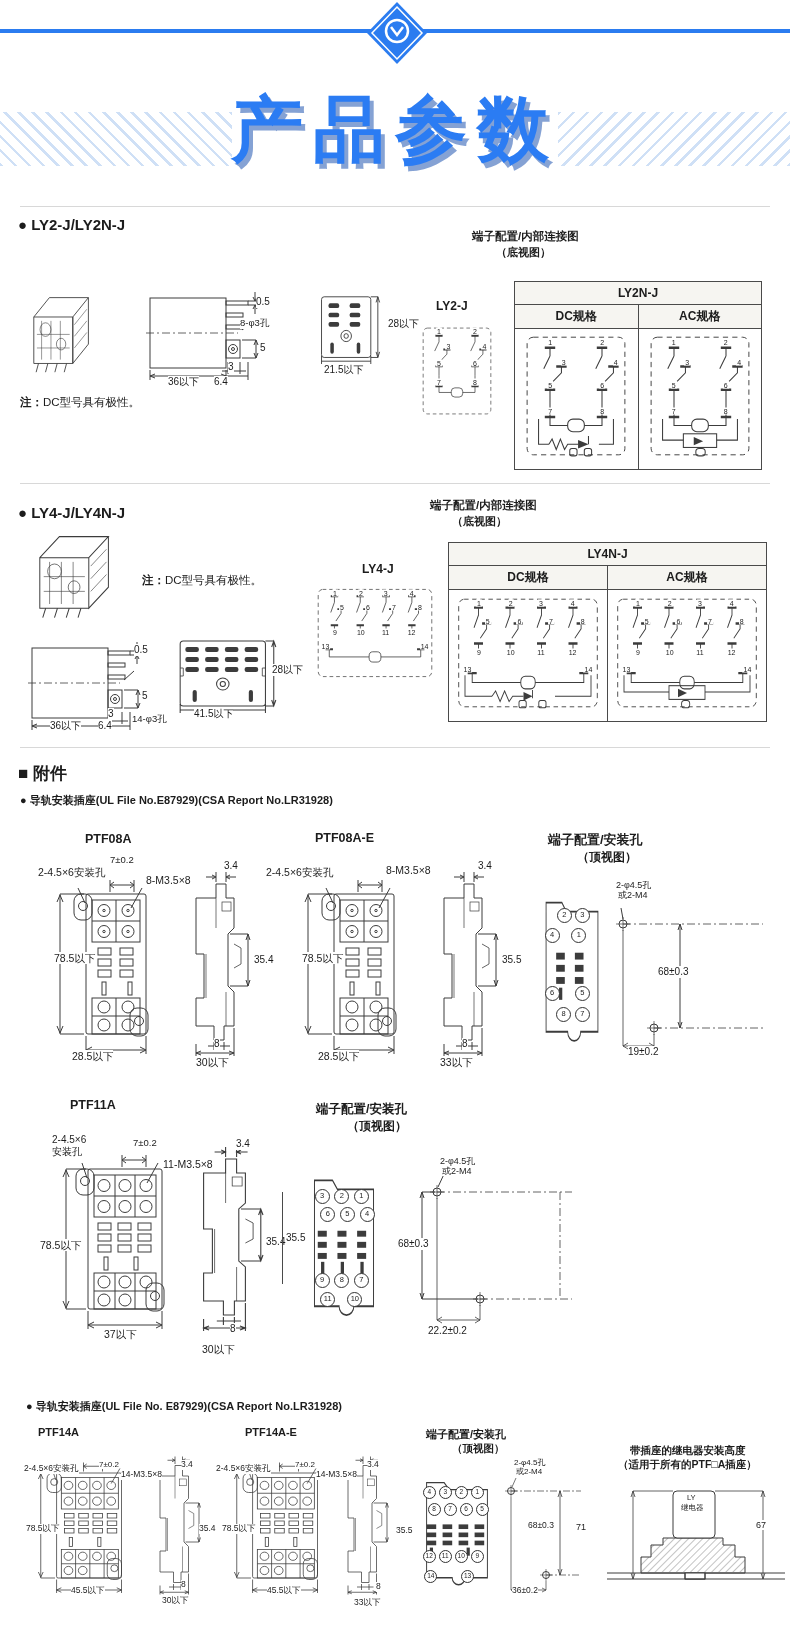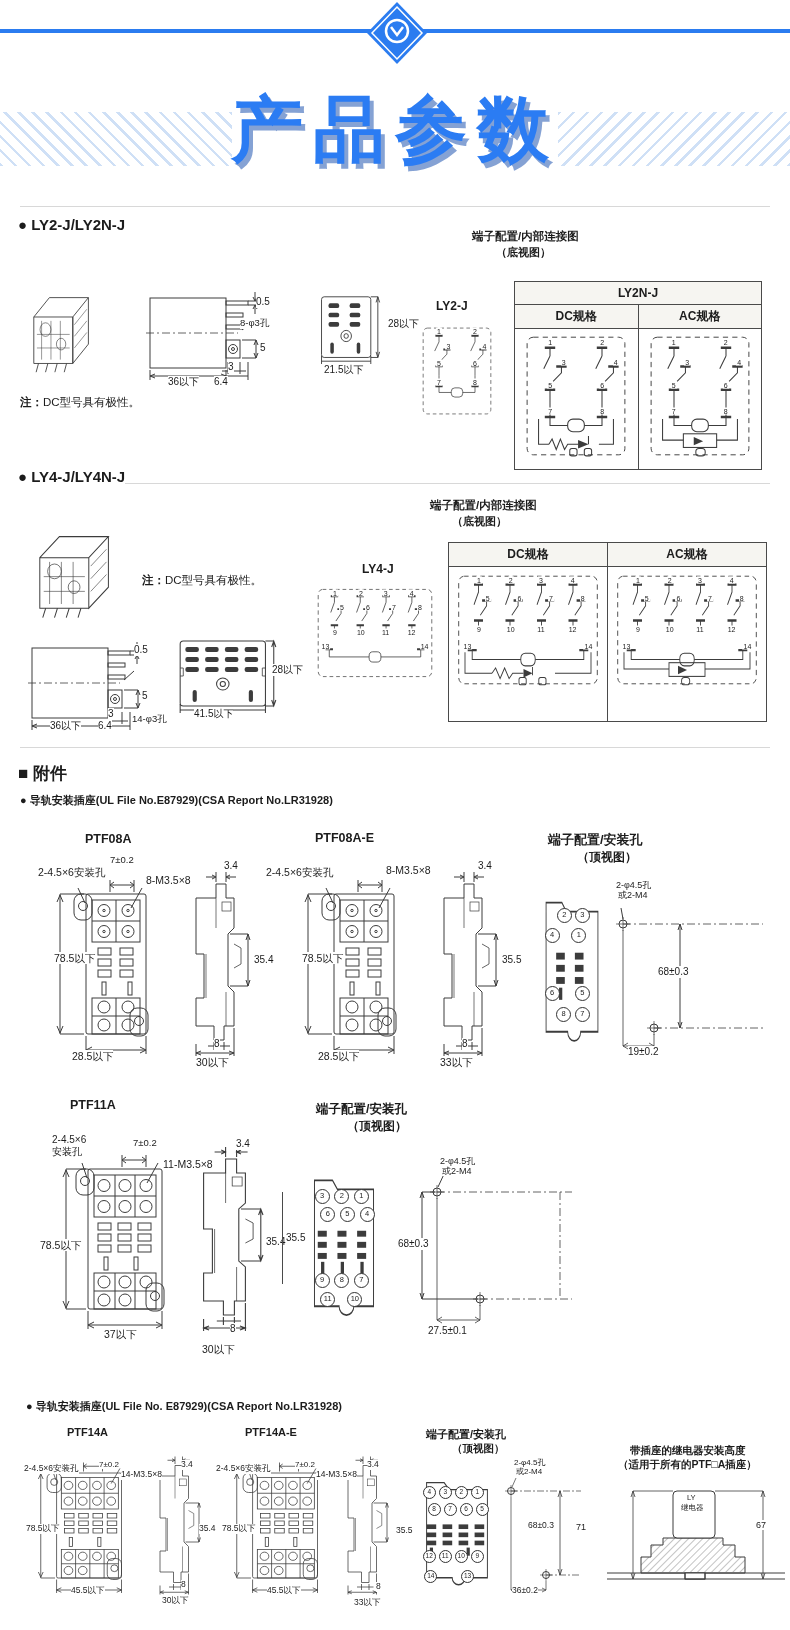--- a/index.html
+++ b/index.html
@@ -488,21 +488,21 @@
                 <span>8</span>
               </div>
           </div>
         </div>
       </div>
     </div>
   </div>
 
   <div>
     <div class="hr" style="top:483px"></div>
-    <div class="lbl s15 b" style="left:18px;top:468px"><span>●</span> <span>LY4-J/LY4N-J</span></div>
+    <div class="lbl s15 b" style="left:18px;top:504px"><span>●</span> <span>LY4-J/LY4N-J</span></div>
     <div class="lbl s115 b" style="left:430px;top:499px">端子配置/内部连接图</div>
     <div class="lbl s11 b" style="left:452px;top:515px">（底视图）</div>
 
     <svg class="fig" style="left:30px;top:524px;width:98px;height:100px">
         <use href="#relayiso" width="100%" height="100%"></use>
       </svg>
     <div class="lbl s115" style="left:142px;top:574px"><span class="b">注：</span><span>DC型号具有极性。</span></div>
 
     <div class="lbl s12 b" style="left:362px;top:563px">LY4-J</div>
     <div class="schem schem4 abs" style="left:316px;top:586px;width:118px;height:94px">
@@ -537,20 +537,21 @@
     <div class="lbl s10" style="left:134px;top:644px">0.5</div>
     <div class="lbl s10" style="left:142px;top:690px">5</div>
     <div class="lbl s10" style="left:108px;top:708px">3</div>
     <div class="lbl s10" style="left:50px;top:720px">36以下</div>
     <div class="lbl s10" style="left:98px;top:720px">6.4</div>
     <div class="lbl s95" style="left:132px;top:714px">14-φ3孔</div>
     <div class="lbl s10" style="left:272px;top:664px">28以下</div>
     <div class="lbl s10" style="left:194px;top:708px">41.5以下</div>
 
     <div class="spec-table" style="left:448px;top:542px;width:317px;height:178px">
+      <div class="tt">LY4N-J</div>
       <div class="cols">
         <div class="col">DC规格</div>
         <div class="col">AC规格</div>
       </div>
       <div class="cells">
         <div class="cell">
           <div class="schem schem4" style="width:144px;height:116px;margin-top:5px">
             <svg viewBox="0 0 160 110" preserveAspectRatio="none">
                 <use href="#s4dc" width="160" height="110"></use>
               </svg>
@@ -756,26 +757,26 @@
         <circle cx="85" cy="129" r="4"></circle>
           <path d="M85 122 V136 M78 129 H92" stroke-width="0.7"></path>
         <path d="M27 22 V129 M25 28 L27 22 L29 28 M25 123 L27 129 L29 123 M27 22 H40 M27 129 H83"></path>
         <path d="M42 28 V150 M85 135 V150 M42 150 H85 M47 147 L42 150 L47 153 M80 147 L85 150 L80 153" stroke-width="0.8"></path>
         <path d="M50 2 L43 17"></path>
       </g>
     </svg>
     <div class="lbl s9" style="left:440px;top:1156px">2-φ4.5孔</div>
     <div class="lbl s9" style="left:442px;top:1166px">或2-M4</div>
     <div class="lbl s10" style="left:398px;top:1238px">68±0.3</div>
-    <div class="lbl s10" style="left:428px;top:1325px">27.5±0.1</div>
+    <div class="lbl s10" style="left:428px;top:1325px">22.2±0.2</div>
   </div>
 
   <div>
     <div class="lbl s14 b" style="left:26px;top:1400px"><span>●</span> <span>导轨安装插座(UL File No. E87929)(CSA Report No.LR31928)</span></div>
-    <div class="lbl s11 b" style="left:67px;top:1426px">PTF14A</div>
+    <div class="lbl s11 b" style="left:38px;top:1426px">PTF14A</div>
     <div class="lbl s11 b" style="left:245px;top:1426px">PTF14A-E</div>
     <div class="lbl s11 b" style="left:426px;top:1428px">端子配置/安装孔</div>
     <div class="lbl s105 b" style="left:452px;top:1442px">（顶视图）</div>
     <div class="lbl s105 b" style="left:630px;top:1444px">带插座的继电器安装高度</div>
     <div class="lbl s105 b" style="left:618px;top:1458px">（适用于所有的PTF□A插座）</div>
 
     <svg class="fig" style="left:36px;top:1446px;width:95px;height:150px">
         <use href="#front14" width="100%" height="100%"></use>
       </svg>
     <svg class="fig" style="left:148px;top:1446px;width:60px;height:150px">

